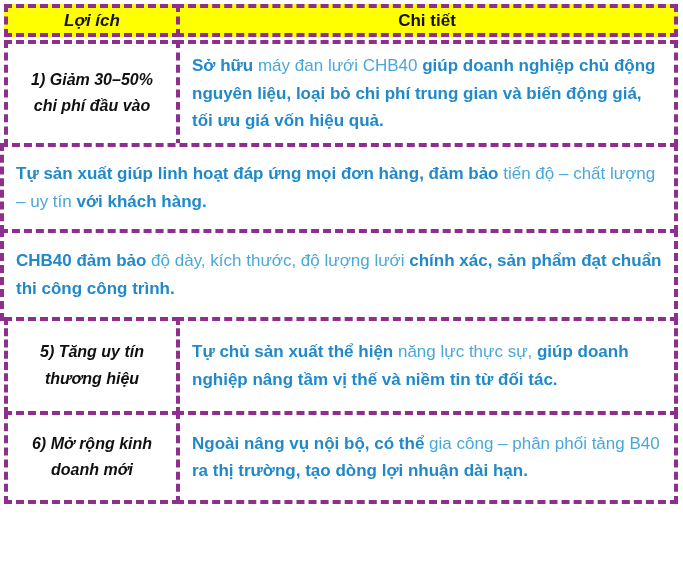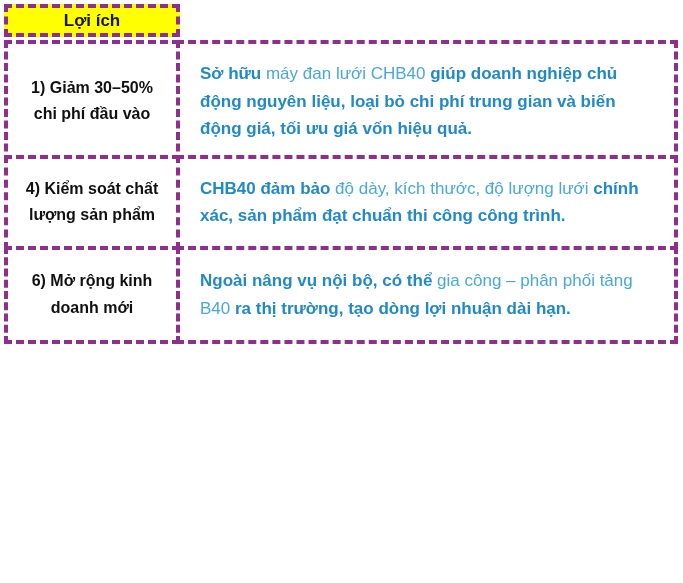--- a/index.html
+++ b/index.html
@@ -16,21 +16,21 @@
     position: absolute;
     top: 4px;
     left: 4px;
     width: 674px;
   }
   .row { display: flex; align-items: stretch; }
   .cell {
     border: 4px dashed #8e2f8e;
     background: #ffffff;
   }
-  .benefit-col { width: 176px; flex: none; }
+  .benefit-col { width: 176px; flex: none; font-style: italic; }
   .detail-col  { flex: 1; margin-left: -4px; }
 
   
   .header-row .cell {
     background: #ffff00;
     height: 33px;
     display: flex;
     align-items: center;
     justify-content: center;
     font-weight: 700;
@@ -59,57 +59,68 @@
     color: #101010;
     white-space: pre-line;
     padding: 4px 6px;
   }
   .detail-cell {
     display: flex;
     align-items: center;
     padding: 8px 8px 8px 12px;
   }
   .detail-cell .txt {
-    margin: 8px;
+    margin: 0;
     font-size: 17px;
     line-height: 1.62;
   }
   .seg   { color: #4aa8d8; font-weight: 400; }
   .seg.b { color: #2289c9; font-weight: 700; }
 </style>
 </head>
 <body>
 
 <div class="tbl">
   <div class="row header-row">
     <div class="cell benefit-col">
       <span>Lợi ích</span>
     </div>
+    <div class="cell detail-col">
+      <span>Chi tiết</span>
+    </div>
   </div>
   <div class="body">
   <div class="row">
     <div class="cell benefit-col benefit-cell">1) Giảm 30–50%
 chi phí đầu vào</div>
     <div class="cell detail-col detail-cell">
       <p class="txt"><span class="seg b">Sở hữu </span><span class="seg">máy đan lưới CHB40 </span><span class="seg b">giúp doanh nghiệp chủ động nguyên liệu, loại bỏ chi phí trung gian và biến động giá, tối ưu giá vốn hiệu quả.</span></p>
     </div>
   </div>
 
   <div class="row">
+    <div class="cell detail-col detail-cell">
+      <p class="txt"><span class="seg b">Tự sản xuất giúp linh hoạt đáp ứng mọi đơn hàng, đảm bảo </span><span class="seg">tiến độ – chất lượng – uy tín </span><span class="seg b">với khách hàng.</span></p>
+    </div>
   </div>
 
 
   <div class="row">
-    <div class="cell benefit-col benefit-cell">4) Kiểm soát chất
-lượng sản phẩm</div>
     <div class="cell detail-col detail-cell">
       <p class="txt"><span class="seg b">CHB40 đảm bảo </span><span class="seg">độ dày, kích thước, độ lượng lưới </span><span class="seg b">chính xác, sản phẩm đạt chuẩn thi công công trình.</span></p>
     </div>
   </div>
 
+  <div class="row">
+    <div class="cell benefit-col benefit-cell">5) Tăng uy tín
+thương hiệu</div>
+    <div class="cell detail-col detail-cell">
+      <p class="txt"><span class="seg b">Tự chủ sản xuất thể hiện </span><span class="seg">năng lực thực sự, </span><span class="seg b">giúp doanh nghiệp nâng tầm vị thế và niềm tin từ đối tác.</span></p>
+    </div>
+  </div>
 
   <div class="row">
     <div class="cell benefit-col benefit-cell">6) Mở rộng kinh
 doanh mới</div>
     <div class="cell detail-col detail-cell">
       <p class="txt"><span class="seg b">Ngoài nâng vụ nội bộ, có thể </span><span class="seg">gia công – phân phối tảng B40 </span><span class="seg b">ra thị trường, tạo dòng lợi nhuận dài hạn.</span></p>
     </div>
   </div>
 </div>
 </div>

